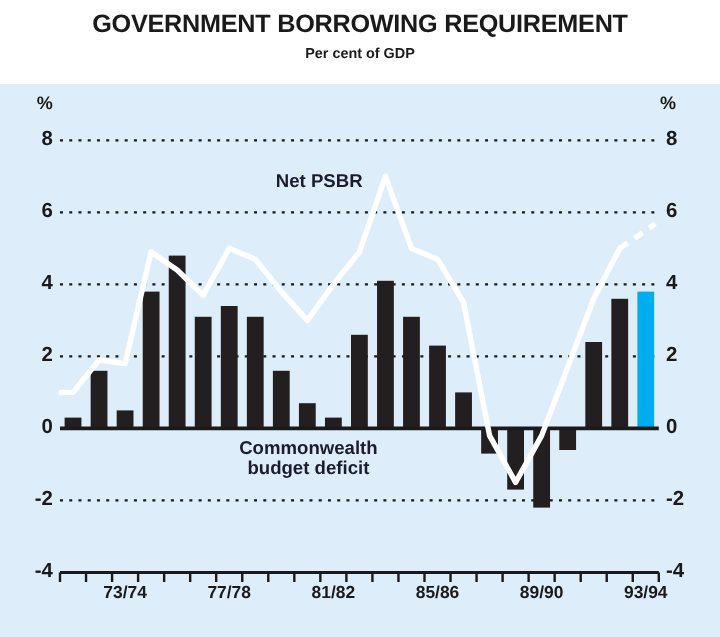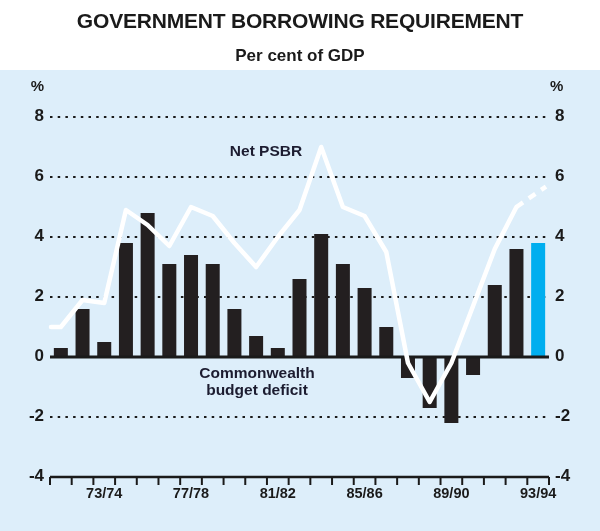--- a/index.html
+++ b/index.html
@@ -10,21 +10,21 @@
   .page{position:relative;width:600px;height:531px;}
   .titles{
     position:absolute;top:0;left:0;width:600px;height:70px;background:#ffffff;
     text-align:center;
   }
   .titles h1{
     margin:0;padding-top:9px;font-size:21px;line-height:24px;font-weight:700;
     color:#1a1a1a;letter-spacing:-0.2px;
   }
   .titles h2{
-    margin:12px;padding-top:1px;font-size:17px;line-height:20px;font-weight:700;
+    margin:0;padding-top:1px;font-size:12px;line-height:20px;font-weight:700;
     color:#1a1a1a;
   }
   .chart-wrap{
     position:absolute;top:70px;left:0;width:600px;height:461px;background:#ddeefa;
   }
   svg{display:block;}
   text{font-family:"Liberation Sans", sans-serif;}
 </style>
 </head>
 <body>

